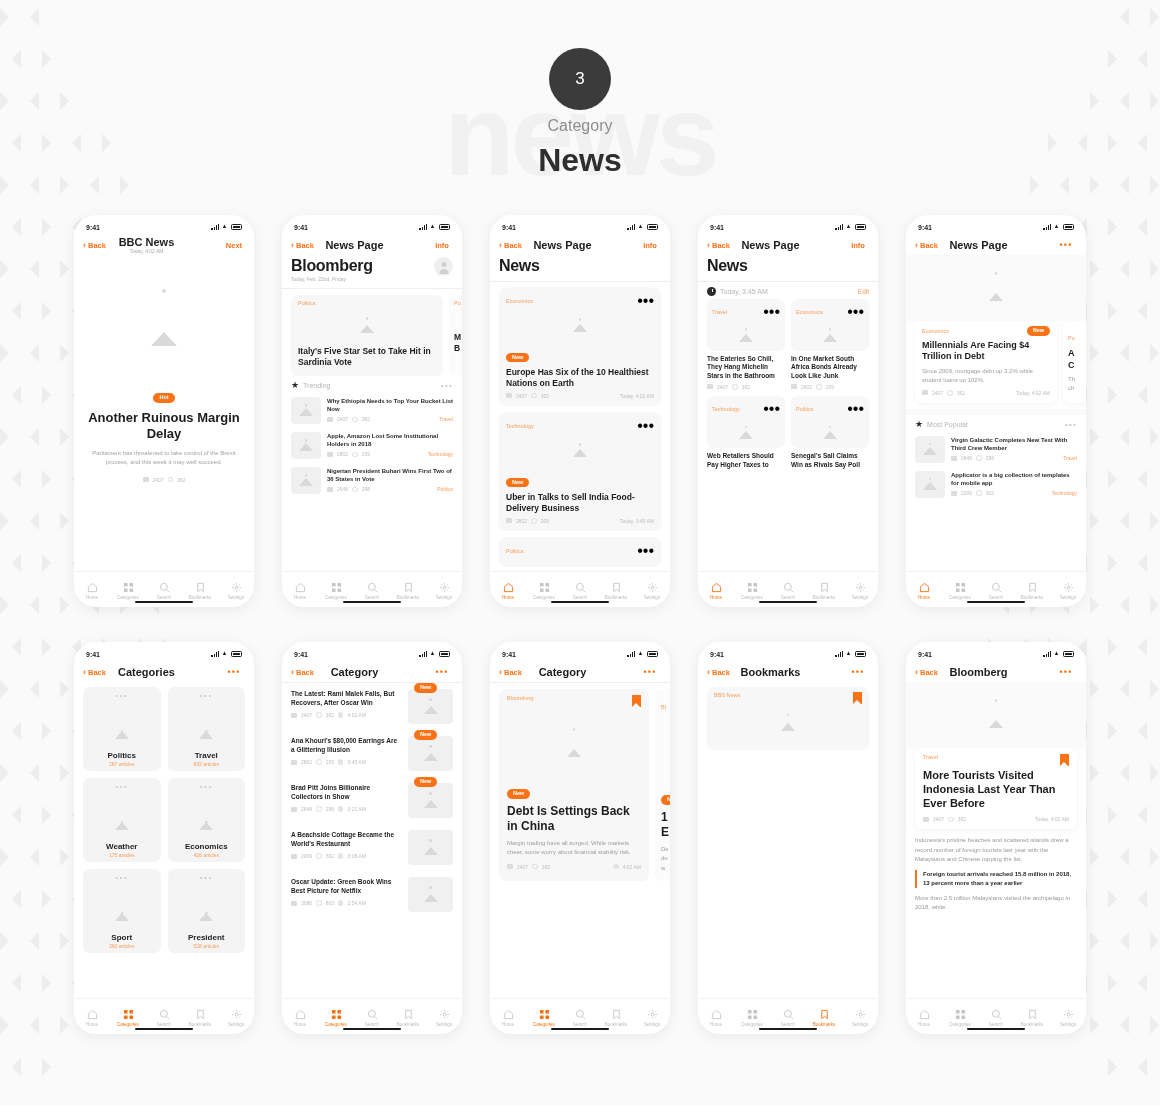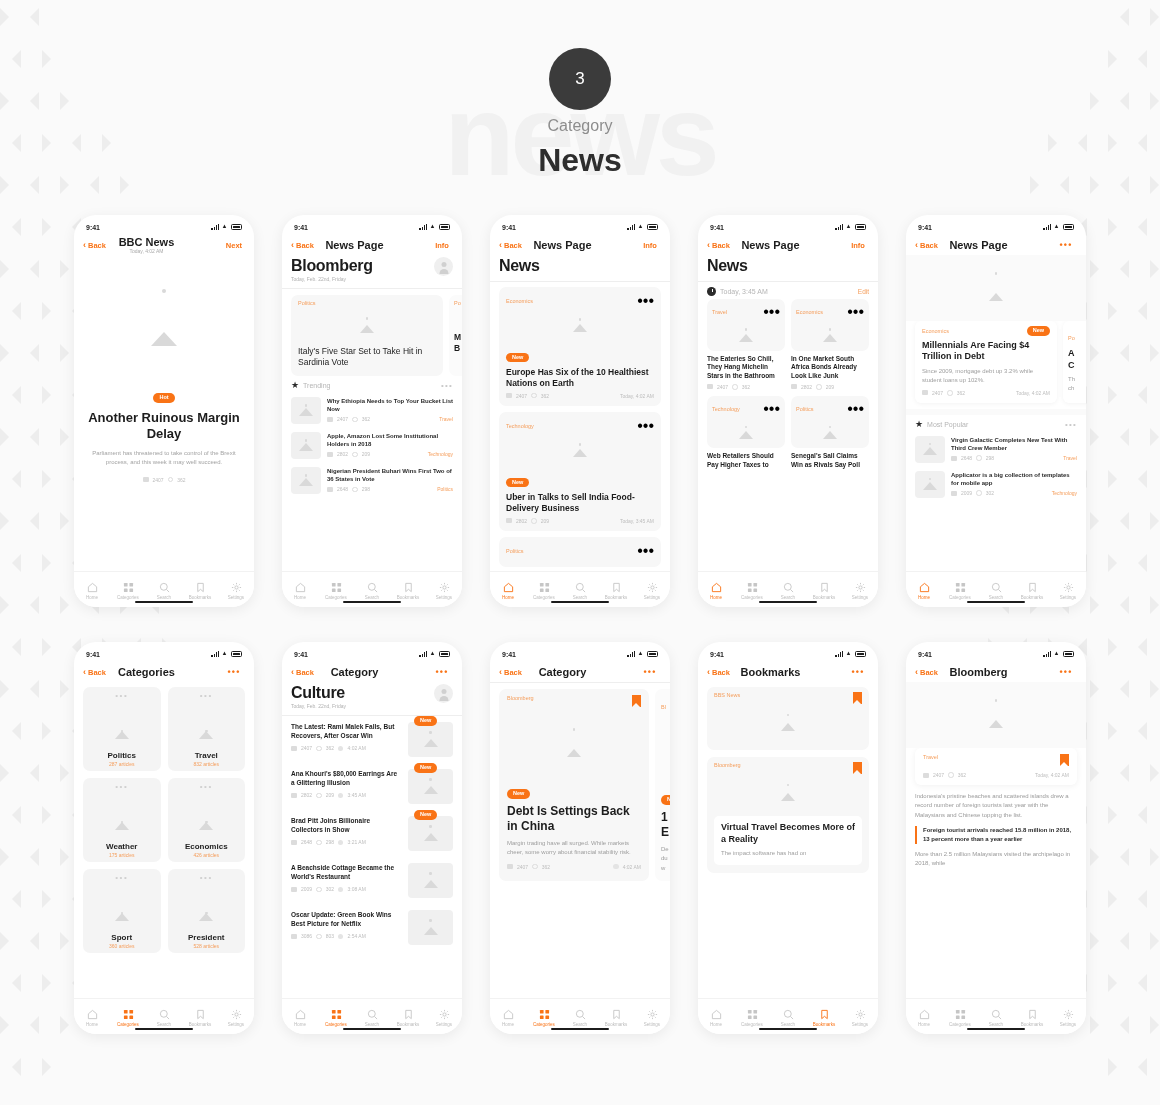--- a/index.html
+++ b/index.html
@@ -526,21 +526,21 @@
     <div class="page-date">Today, Feb. 22nd, Friday</div>
           </div>
     <div class="avatar"></div>
         </div>
   <div class="divider"></div>
   <div class="screen">
     <div style="display:flex;gap:6px;padding:6px 0 0 9px">
       <div class="card" style="width:152px;flex:0 0 auto;padding:5px 7px 8px">
         <div class="cat-tag">Politics</div>
         <div class="ph sm" style="height:36px;background:transparent;margin:2px 0"></div>
-        <div style="font-size:8.5px;font-weight:400;color:#1c1c1c;line-height:1.3">Italy's Five Star Set to Take Hit in Sardinia Vote</div>
+        <div style="font-size:8.5px;font-weight:700;color:#1c1c1c;line-height:1.3">Italy's Five Star Set to Take Hit in Sardinia Vote</div>
       </div>
       <div class="card" style="width:40px;flex:0 0 auto;padding:5px 5px 8px;background:#fbfbfb">
         <div class="cat-tag">Po</div>
         <div style="font-size:8.5px;font-weight:700;color:#1c1c1c;line-height:1.3;margin-top:26px">M<br>B</div>
       </div>
     </div>
     <div class="sec-head">
       <span class="star">★</span>
       <span class="t">Trending</span>
       <span class="mdots">•••</span>
@@ -1167,27 +1167,20 @@
       <span class="batt"></span>
     </span>
   </div>
         <div class="navbar">
     <span class="nav-back"><span class="chev">‹</span>Back</span>
     <span class="nav-center">
       <div class="nav-title">Category</div>
 
     </span>
           <span class="nav-right dots">•••</span>
-        </div>
-  <div class="page-head">
-    <div>
-            <div class="page-title">Culture</div>
-    <div class="page-date">Today, Feb. 22nd, Friday</div>
-          </div>
-    <div class="avatar"></div>
         </div>
   <div class="divider"></div>
   <div class="screen">
   <div style="display:flex;gap:7px;padding:6px 9px;align-items:flex-start;position:relative">
     <div style="flex:1;min-width:0">
       <div style="font-size:6.5px;font-weight:700;color:#1c1c1c;line-height:1.4">The Latest: Rami Malek Falls, But Recovers, After Oscar Win</div>
       <div style="margin-top:5px">
                 <div class="meta">
         <span class="ic"></span>
                   <span>2407</span>
@@ -1456,32 +1449,20 @@
           <span class="nav-right dots">•••</span>
         </div>
         <div class="screen" style="padding:5px 9px">
   <div class="card" style="padding:5px 7px 8px;margin-bottom:7px">
     <div style="display:flex;align-items:flex-start">
               <span class="cat-tag">BBS News</span>
     <span class="bookmark" style="margin-left:auto"></span>
             </div>
     <div class="ph sm" style="height:38px;background:transparent"></div>
           </div>
-          <div class="card" style="padding:5px 7px 8px;margin-bottom:7px">
-    <div style="display:flex;align-items:flex-start">
-              <span class="cat-tag">Bloomberg</span>
-    <span class="bookmark" style="margin-left:auto"></span>
-            </div>
-    <div class="ph sm" style="height:38px;background:transparent"></div>
-    <div style="background:#fff;border-radius:5px;padding:6px 7px;margin-top:4px">
-      <div style="font-size:9px;font-weight:700;color:#1c1c1c;line-height:1.3">Virtual Travel Becomes More of a Reality</div>
-      <div style="font-size:6px;color:#9e9e9e;line-height:1.55;margin-top:4px">The impact software has had on</div>
-
-    </div>
-          </div>
   </div>
         <div class="tabbar">
           <div class="tab ">
       <span>
               <svg width="11" height="11" viewBox="0 0 24 24" fill="none" stroke="#c6c6c6" stroke-width="2" stroke-linejoin="round">
                 <path d="M3 10.5L12 3l9 7.5V21H3z"></path>
               </svg>
             </span>
       <span class="lbl">Home</span>
           </div>
@@ -1547,20 +1528,21 @@
     </span>
           <span class="nav-right dots">•••</span>
         </div>
         <div class="screen">
   <div class="ph sm" style="height:66px;background:#fafafa"></div>
   <div style="margin:0 9px;background:#fff;border-radius:6px;box-shadow:0 1px 6px rgba(0,0,0,.06);padding:6px 8px 7px">
     <div style="display:flex;align-items:flex-start">
               <span class="cat-tag">Travel</span>
     <span class="bookmark onwhite" style="margin-left:auto"></span>
             </div>
+    <div style="font-size:11px;font-weight:700;color:#1c1c1c;line-height:1.25;margin-top:3px">More Tourists Visited Indonesia Last Year Than Ever Before</div>
     <div style="margin-top:6px">
               <div class="meta">
                 <span class="ic"></span>
                 <span>2407</span>
                 <span class="ic eye"></span>
                 <span>362</span>
                 <span class="spacer">Today, 4:02 AM</span>
               </div>
             </div>
   </div>

